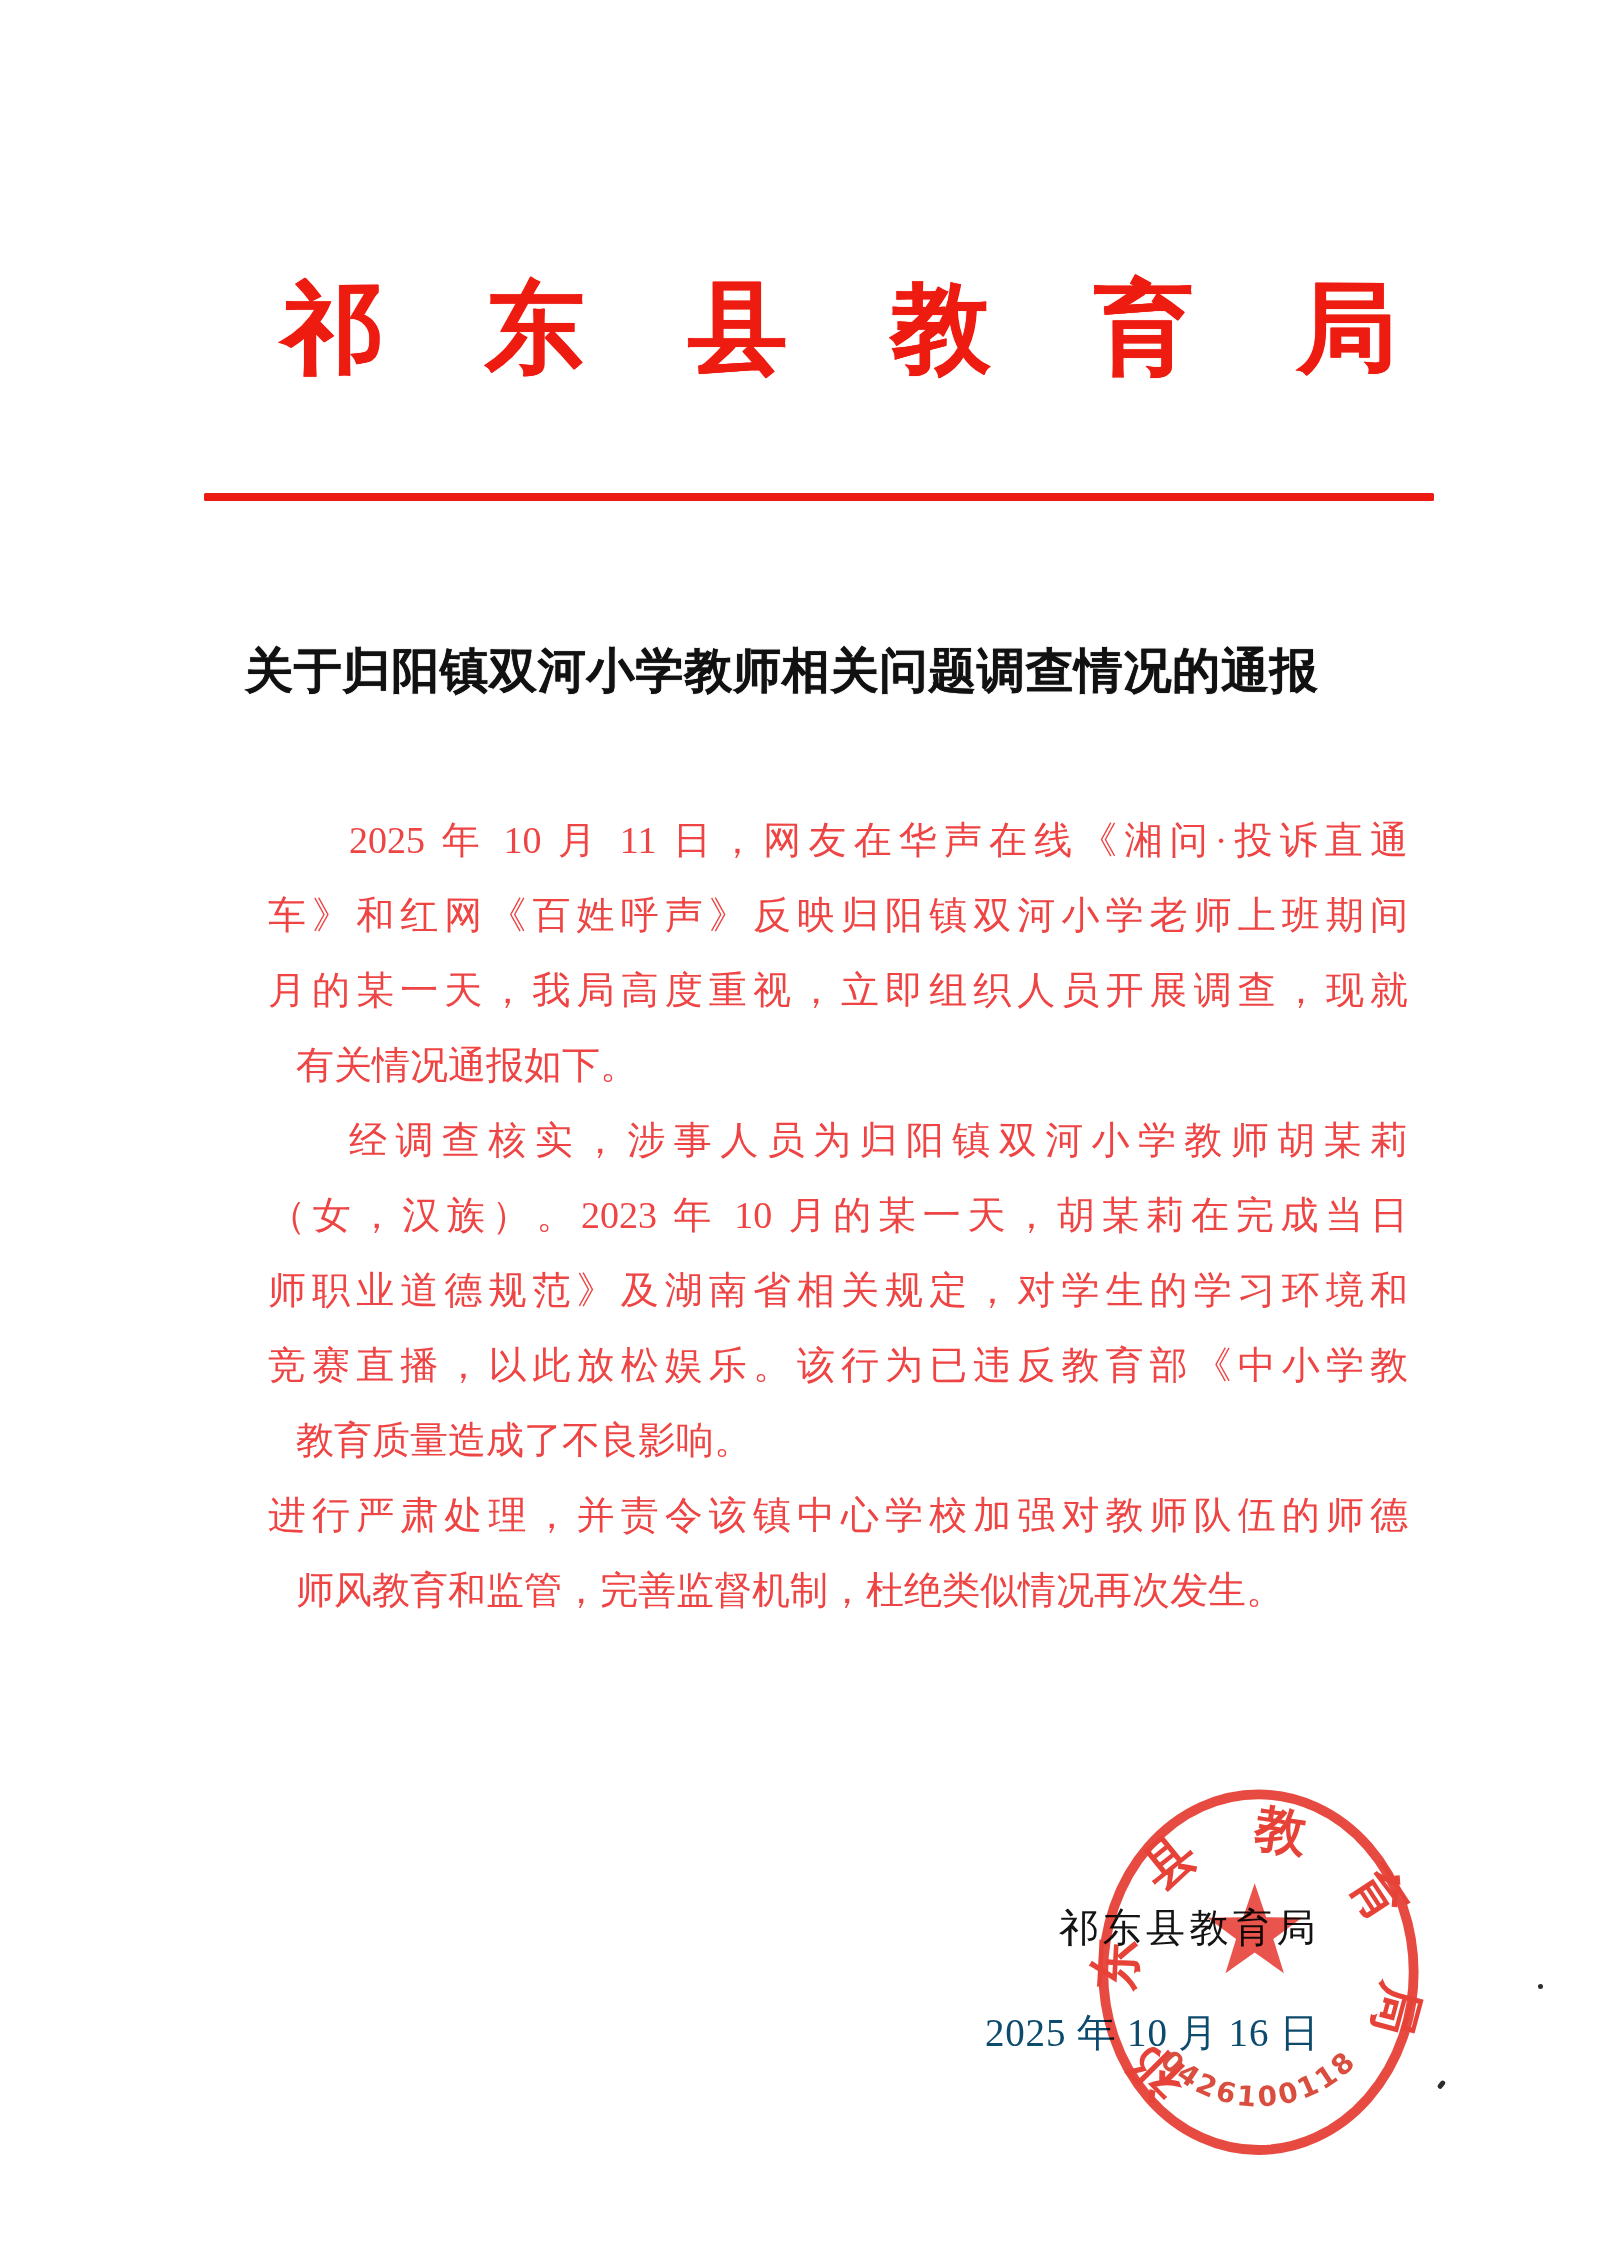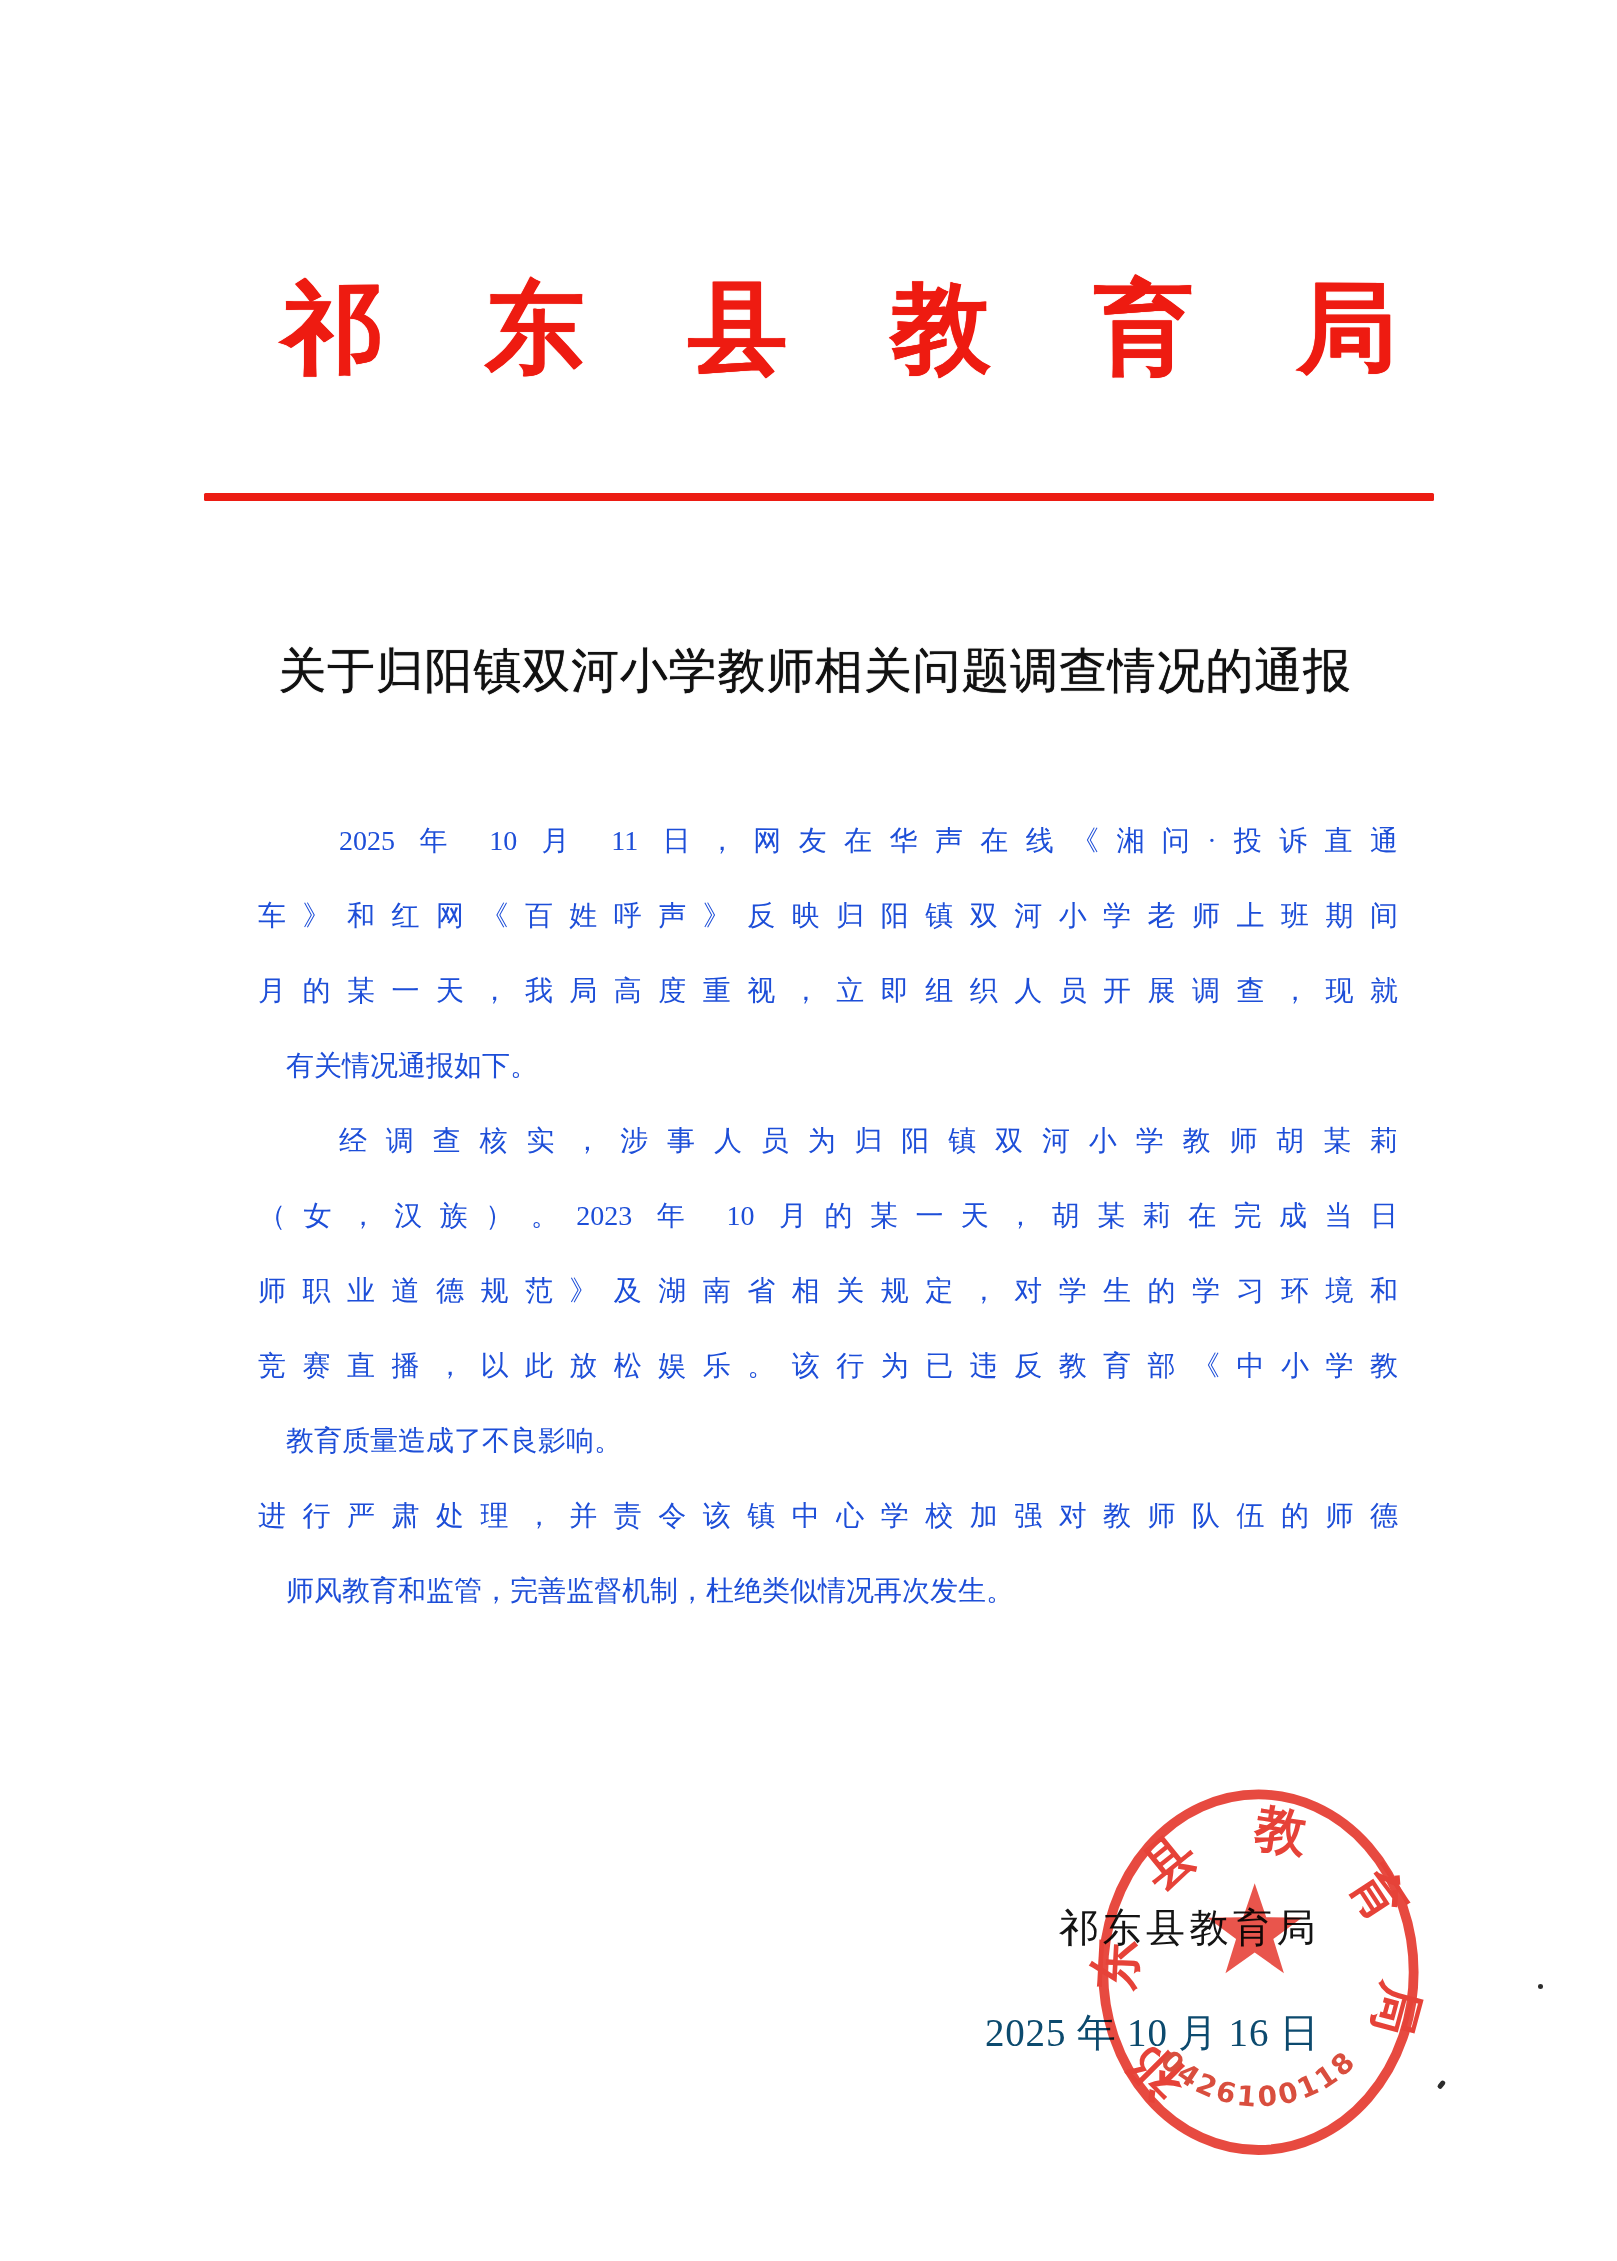--- a/index.html
+++ b/index.html
@@ -18,27 +18,27 @@
     font-size:99px;line-height:106px;font-weight:900;
     color:#ee1b11;
     text-shadow:0 0 0.8px #ee1b11, 0.8px 0 0 #ee1b11;
   }
   .red-rule{
     position:absolute;left:204px;top:493px;width:1230px;height:8.3px;
     background:#ec1c13;border-radius:1.5px;
   }
   .doc-title{
     position:absolute;left:245px;top:643px;width:1140px;
-    text-align:center;font-size:48px;line-height:56px;font-weight:normal;
+    text-align:left;font-size:48px;line-height:56px;font-weight:bold;
     letter-spacing:0.8px;color:#111;
     text-shadow:0 0 0.8px #111;
   }
   .body-block{
-    position:absolute;left:258px;top:803px;width:1140px;
-    font-size:28px;color:#1d4ed8;
+    position:absolute;left:268px;top:803px;width:1140px;
+    font-size:38px;color:#ef4444;
   }
   .body-line{
     height:75px;line-height:75px;
     text-align:justify;text-align-last:justify;text-justify:inter-character;
     white-space:nowrap;
   }
   .body-line.para-end{
     text-align-last:left;
     margin-left:28px;
   }

